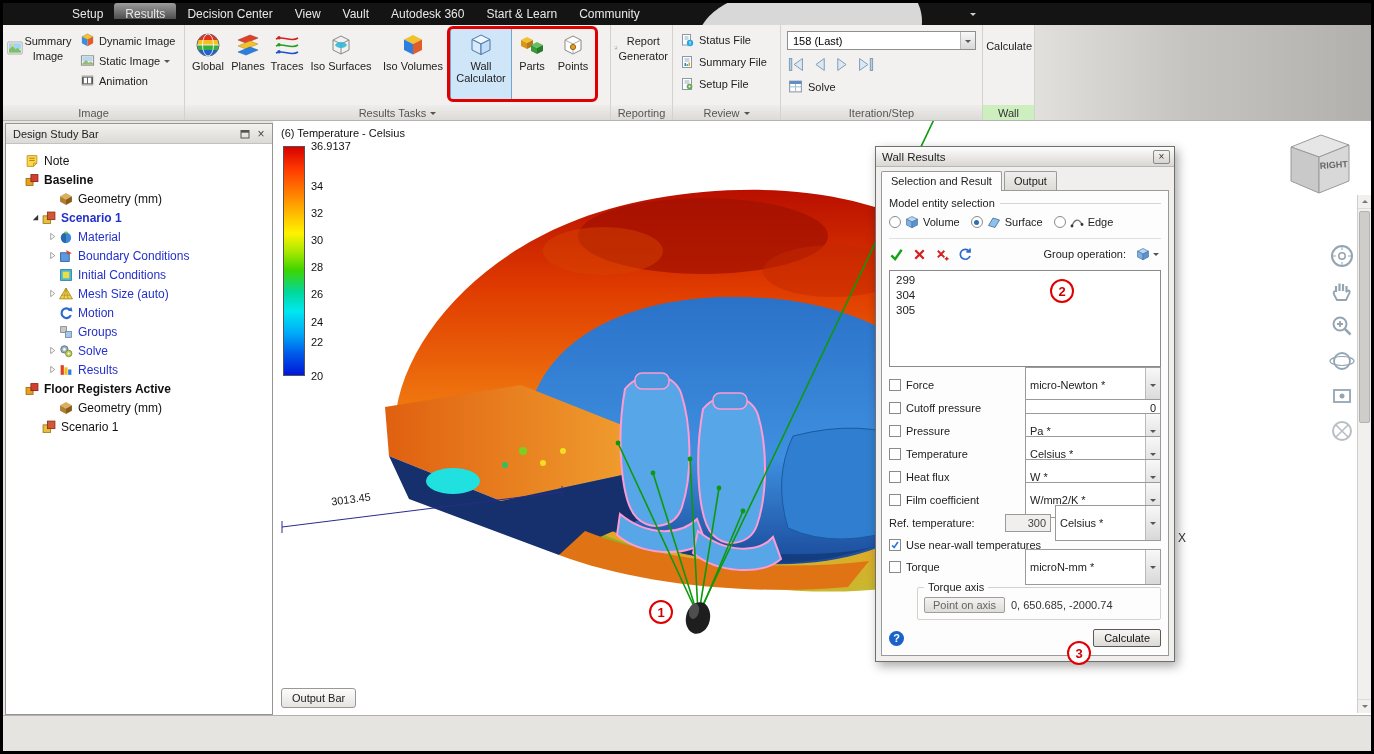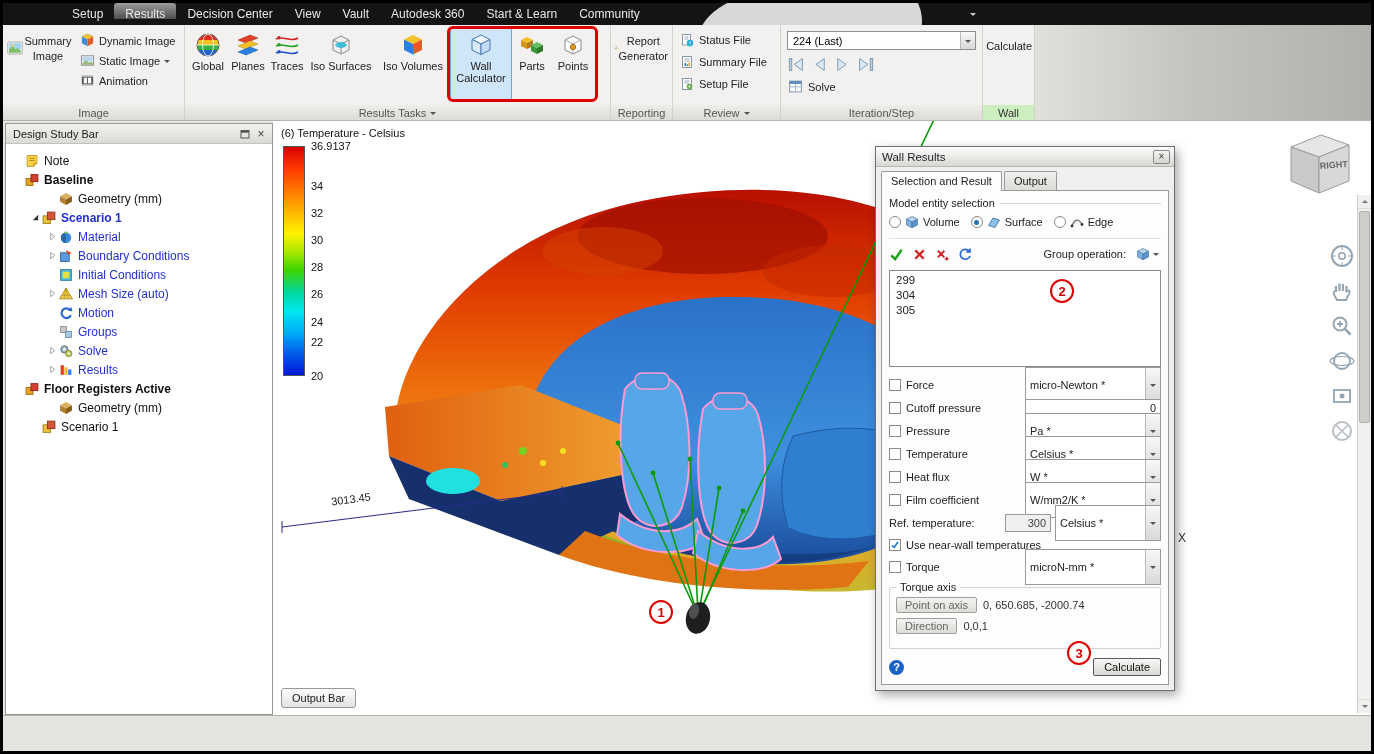--- a/index.html
+++ b/index.html
@@ -117,21 +117,21 @@
 .wr-row { display:flex; align-items:center; height:23px; }
 .cb { width:12px; height:12px; border:1px solid #8a8a8a; background:#fff; margin-right:5px; flex:none; }
 .cb svg { width:100%; height:100%; display:block; }
 .wr-lab { flex:1; }
 .dd { width:136px; height:36px; border:1px solid #9a9a9a; background:#fff; display:flex; align-items:center; flex:none; }
 .ddt { flex:1; padding:0 4px; overflow:hidden; white-space:nowrap; }
 .ddb { width:15px; align-self:stretch; background:linear-gradient(#f8f8f8,#d8d8d8); border-left:1px solid #bcbab6; display:flex; align-items:center; justify-content:center; flex:none; }
 .numin { width:136px; height:18px; border:1px solid #9a9a9a; background:#fff; text-align:right; padding:0 4px; line-height:16px; flex:none; }
 .refin { width:46px; height:18px; border:1px solid #9a9a9a; background:#f0efed; color:#444; text-align:right; padding:0 4px; line-height:16px; margin-right:4px; flex:none; }
 .ddref { width:106px; }
-.axis-box { border:1px solid #d4d2ce; border-radius:2px; margin-top:9px; padding:6px 6px 12px; position:relative; }
+.axis-box { border:1px solid #d4d2ce; border-radius:2px; margin-top:9px; padding:6px 6px 4px; position:relative;margin-left:28px; }
 .axis-cap { position:absolute; top:-7px; left:6px; background:#fdfdfd; padding:0 4px; }
 .axis-row { display:flex; align-items:center; gap:6px; height:21px; }
 .axis-btn { border:1px solid #a09e9a; background:linear-gradient(#f4f3f1,#dedcd8); color:#666; font-size:11px; padding:1px 8px; border-radius:2px; font-family:inherit; }
 .axis-val { color:#333; }
 .wr-bottom { display:flex; align-items:center; margin-top:9px; }
 .help { width:15px; height:15px; border-radius:50%; background:#1a62c8; color:#fff; font-size:11px; font-weight:bold; display:flex; align-items:center; justify-content:center; }
 .calc-btn { margin-left:auto; border:1px solid #5a5a5a; background:linear-gradient(#f7f6f4,#dcdad6); padding:2px 10px; font-size:11px; border-radius:2px; font-family:inherit; color:#111; }
 
 
 .statusbar { position:absolute; left:0; right:0; bottom:0; height:36px; background:#e6e4e1; border-top:1px solid #b2b0ac; }
@@ -389,21 +389,21 @@
         </div>
       <div class="rg-label">
           <span>Review</span>
           <span class="ddtri"></span>
         </div>
     </div>
 
     <div class="rgroup" style="width:202px">
       <div class="rg-body" style="display:block; padding:0;">
         <div class="itdd">
-            <span class="ddt">224 (Last)</span>
+            <span class="ddt">158 (Last)</span>
             <span class="ddb">
               <span class="tri"></span>
             </span>
           </div>
         <div class="playrow" id="playback">
             <span class="pb">
               <svg viewBox="0 0 16 14">
                 <rect x="2" y="2" width="2" height="10" fill="#b9cede" stroke="#7a9ab5" stroke-width=".8"></rect>
                 <path d="M13 2 L6 7 13 12 Z" fill="#dce8f2" stroke="#7a9ab5" stroke-width=".8"></path>
               </svg>
@@ -990,24 +990,20 @@
                 <span class="tri"></span>
               </span>
             </span>
         </div>
         <div class="axis-box">
           <span class="axis-cap">Torque axis</span>
           <div class="axis-row">
             <button class="axis-btn">Point on axis</button>
             <span class="axis-val">0, 650.685, -2000.74</span>
           </div>
-          <div class="axis-row">
-            <button class="axis-btn">Direction</button>
-            <span class="axis-val">0,0,1</span>
-          </div>
         </div>
         <div class="wr-bottom">
           <span class="help">?</span>
           <button class="calc-btn">Calculate</button>
         </div>
       </div>
       <div class="ann ann3">3</div>
     </div>
   </div>
 

